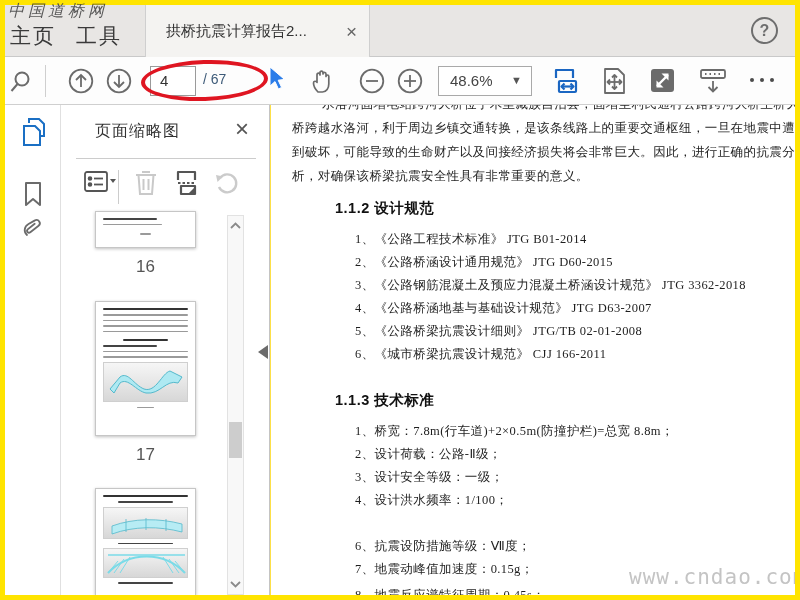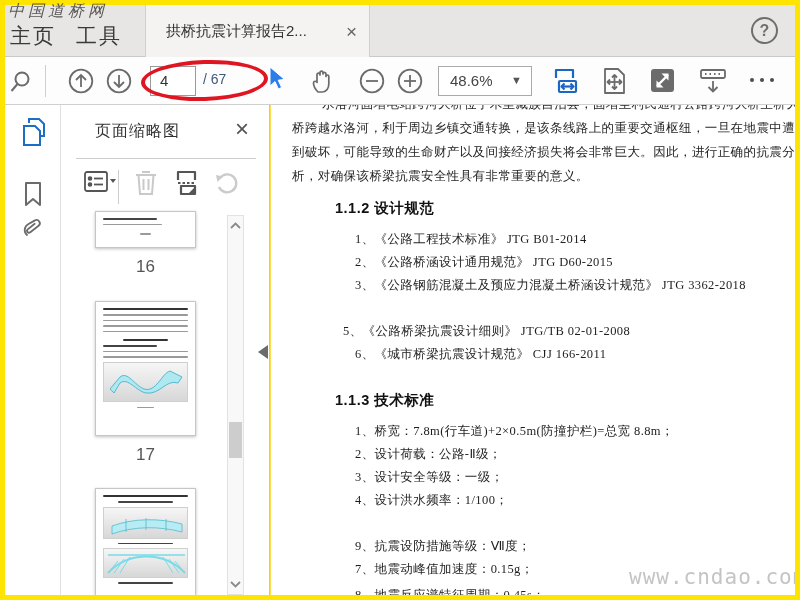--- a/index.html
+++ b/index.html
@@ -312,29 +312,30 @@
   <div class="docarea">
     <div class="dline" style="left:51px; top:-9px;">水洛河固增电站跨河大桥位于木里藏族自治县，固增至利民通村公路跨河大桥主桥大</div>
     <div class="dline" style="left:21px; top:15px;">桥跨越水洛河，利于周边乡镇交通转换，是该条线路上的重要交通枢纽，一旦在地震中遭</div>
     <div class="dline" style="left:21px; top:39px;">到破坏，可能导致的生命财产以及间接经济损失将会非常巨大。因此，进行正确的抗震分</div>
     <div class="dline" style="left:21px; top:63px;">析，对确保该桥梁抗震安全性具有非常重要的意义。</div>
 
     <div class="dhead" style="left:64px; top:94px;">1.1.2 设计规范</div>
     <div class="dline" style="left:84px; top:126px;">1、《公路工程技术标准》 JTG B01-2014</div>
     <div class="dline" style="left:84px; top:149px;">2、《公路桥涵设计通用规范》 JTG D60-2015</div>
     <div class="dline" style="left:84px; top:172px;">3、《公路钢筋混凝土及预应力混凝土桥涵设计规范》 JTG 3362-2018</div>
-    <div class="dline" style="left:72px; top:218px;text-align:center;">5、《公路桥梁抗震设计细则》 JTG/TB 02-01-2008</div>
+    <div class="dline" style="left:84px; top:195px;">4、《公路桥涵地基与基础设计规范》 JTG D63-2007</div>
+    <div class="dline" style="left:84px; top:218px;text-align:center;">5、《公路桥梁抗震设计细则》 JTG/TB 02-01-2008</div>
     <div class="dline" style="left:84px; top:241px;">6、《城市桥梁抗震设计规范》 CJJ 166-2011</div>
 
     <div class="dhead" style="left:64px; top:286px;">1.1.3 技术标准</div>
     <div class="dline" style="left:84px; top:318px;">1、桥宽：7.8m(行车道)+2×0.5m(防撞护栏)=总宽 8.8m；</div>
     <div class="dline" style="left:84px; top:341px;">2、设计荷载：公路-Ⅱ级；</div>
     <div class="dline" style="left:84px; top:364px;">3、设计安全等级：一级；</div>
     <div class="dline" style="left:84px; top:387px;">4、设计洪水频率：1/100；</div>
-    <div class="dline" style="left:84px; top:433px;">9、抗震设防措施等级：Ⅶ度；</div>
+    <div class="dline" style="left:84px; top:433px;">6、抗震设防措施等级：Ⅶ度；</div>
     <div class="dline" style="left:84px; top:456px;">7、地震动峰值加速度：0.15g；</div>
     <div class="dline" style="left:84px; top:482px;">8、地震反应谱特征周期：0.45s；</div>
 
     <div class="wm-bottom">www.cndao.com</div>
   </div>
 
   <div class="wm-top">中国道桥网</div>
   <div class="frame"></div>
 </div>
 

